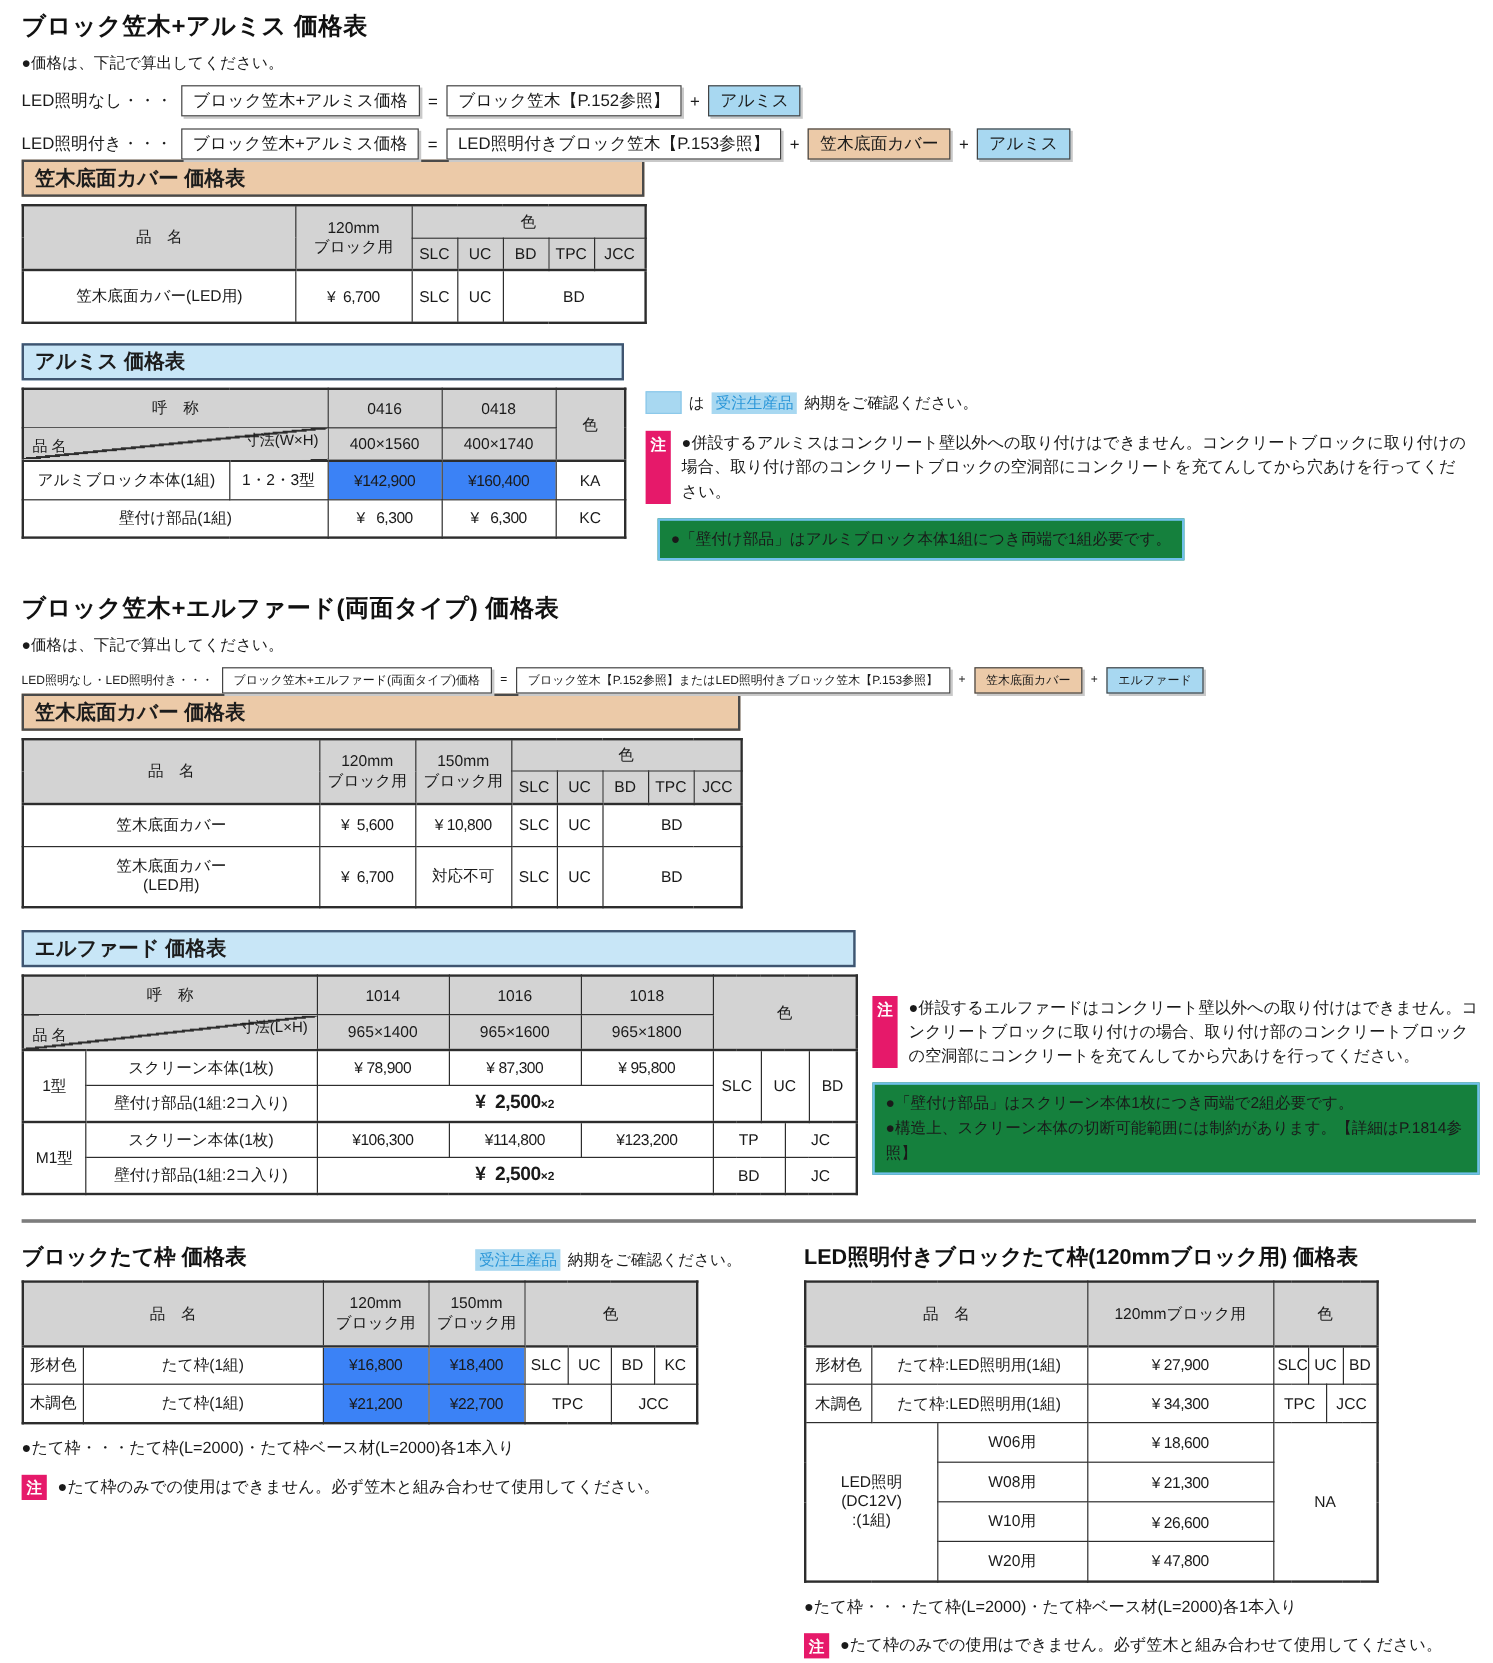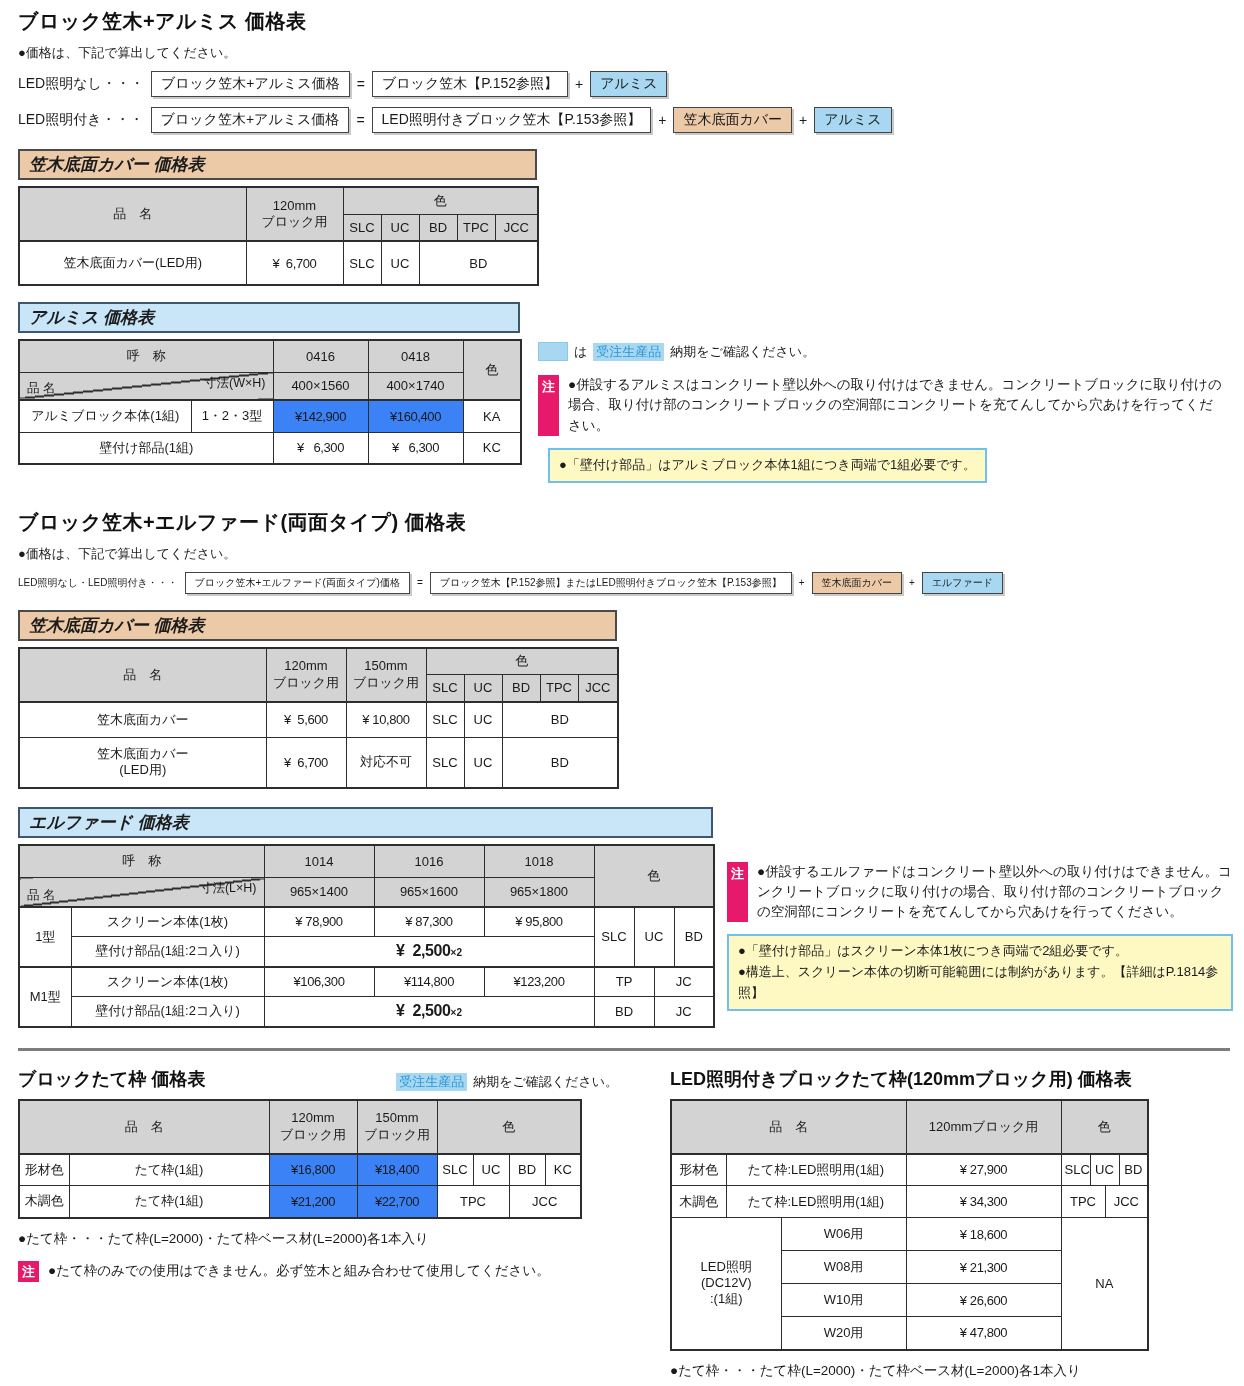--- a/index.html
+++ b/index.html
@@ -14,21 +14,21 @@
 .sec-title { font-size: 20px; font-weight: bold; color: #111; margin-bottom: 9px; letter-spacing: .5px; }
 .sub-title { font-size: 18px; font-weight: bold; color: #111; }
 .bullet { font-size: 13px; margin-bottom: 9px; }
 
 .formula { display: flex; align-items: center; gap: 7px; font-size: 14px; margin-bottom: 10px; white-space: nowrap; }
 .fbox { border: 1px solid #444; background: #fff; padding: 3px 9px; box-shadow: 2px 2px 0 #c9c9c9; }
 .chip-blue { background: #a8d8f1; }
 .chip-tan  { background: #eccaa8; }
 
 .bar { height: 31px; border: 2px solid #4a4a4a; display: flex; align-items: center;
-       padding: 0 9px; font-size: 17px; font-weight: bold; margin-bottom: 6px; color:#1c1c1c;font-style:italic; }
+       padding: 0 9px; font-size: 17px; font-weight: bold; margin-bottom: 6px; color:#1c1c1c; }
 .bar-tan  { background: #eccaa8; }
 .bar-blue { background: #c8e6f7; border-color: #3f5570; }
 
 table.price { border-collapse: collapse; table-layout: fixed; border: 2px solid #2d2d2d; }
 .price th, .price td { border: 1px solid #2d2d2d; text-align: center; vertical-align: middle;
   font-size: 13px; font-weight: normal; padding: 2px 3px; overflow: hidden; }
 .price th { background: #d3d3d3; }
 .price tr.body-first > td, .price tr.body-first > th { border-top: 2px solid #2d2d2d; }
 .price tr.thick-top > td { border-top: 2px solid #2d2d2d; }
 .pre { white-space: pre-line; line-height: 1.25; }
@@ -42,28 +42,28 @@
     transparent calc(50% - 1px), #2d2d2d calc(50% - 1px), #2d2d2d calc(50% + 1px), transparent calc(50% + 1px)); }
 th.diag .bl { position: absolute; left: 7px; bottom: 2px; font-size: 12.5px; }
 th.diag .tr { position: absolute; right: 7px; top: 2px; font-size: 12.5px; }
 
 .row { display: flex; margin-top: 12px; }
 .note-row { display: flex; gap: 9px; margin-bottom: 12px; }
 .chu-badge { flex: 0 0 auto; width: 21px; background: #e6196a; color: #fff;
   font-size: 13px; font-weight: bold; text-align: center; padding-top: 3px; }
 .chu-badge.sq { height: 21px; padding-top: 2px; }
 .note-text { font-size: 13.5px; line-height: 1.5; }
-.blue-box { border: 2px solid #6fc0ea; background: #fef9c3; padding: 5px 9px;
+.blue-box { border: 2px solid #6fc0ea; background: #15803d; padding: 5px 9px;
   font-size: 13px; line-height: 1.6; width: fit-content; }
 .tag-blue { background: #a8d8f1; color: #2a96d8; padding: 0 3px; }
 .legend { display: flex; align-items: center; gap: 6px; font-size: 13px; margin-bottom: 14px; }
 .swatch { width: 30px; height: 19px; background: #a8d8f1; border: 1px solid #8cc9ea; }
 .hr { border: none; border-top: 3px solid #7d7d7d; margin: 20px 0 16px 0; }
 .gap12 { margin-bottom: 12px; }
-.gap16 { margin-bottom: 16px; }
+.gap16 { margin-bottom: 0; }
 .gap26 { margin-bottom: 26px; }
 .bottom-head { display: flex; align-items: flex-end; margin-bottom: 8px; }
 </style>
 </head>
 <body>
 
 <div class="page">
 
   <div class="sec-title">ブロック笠木+アルミス 価格表</div>
   <div class="bullet">●価格は、下記で算出してください。</div>

